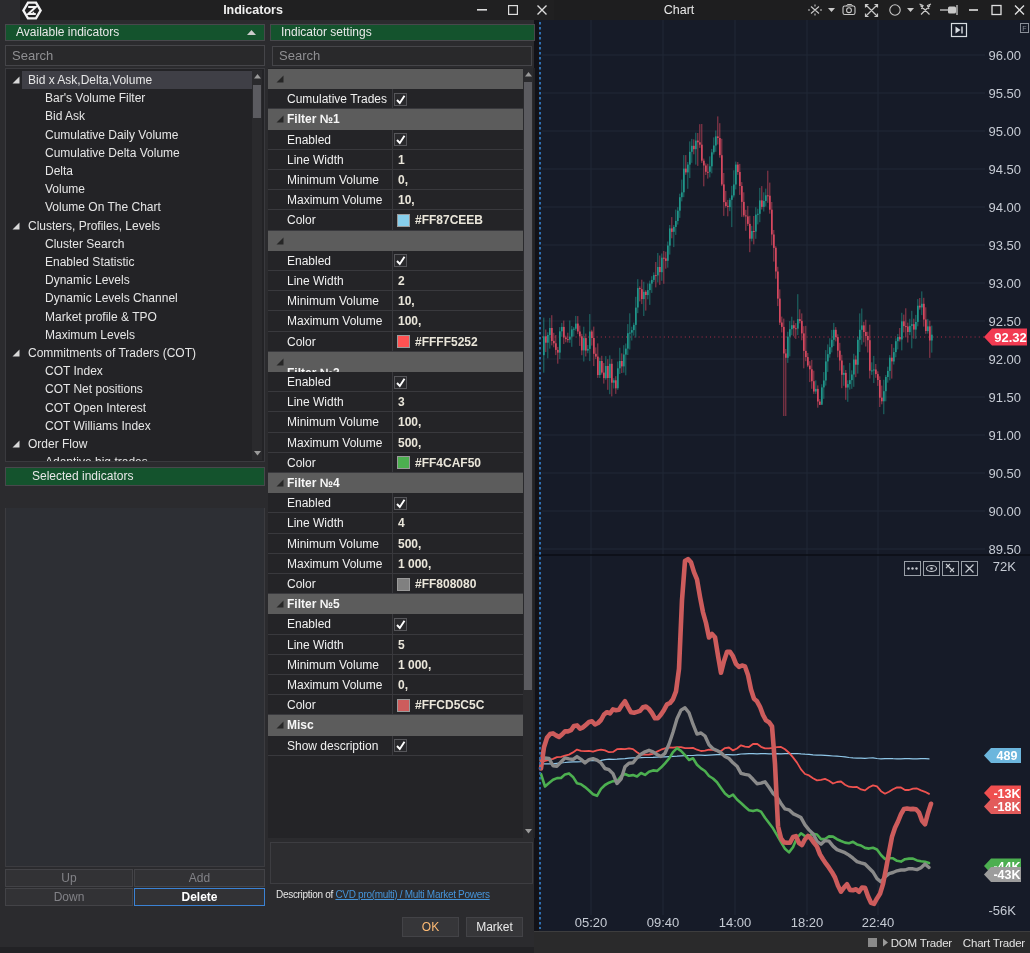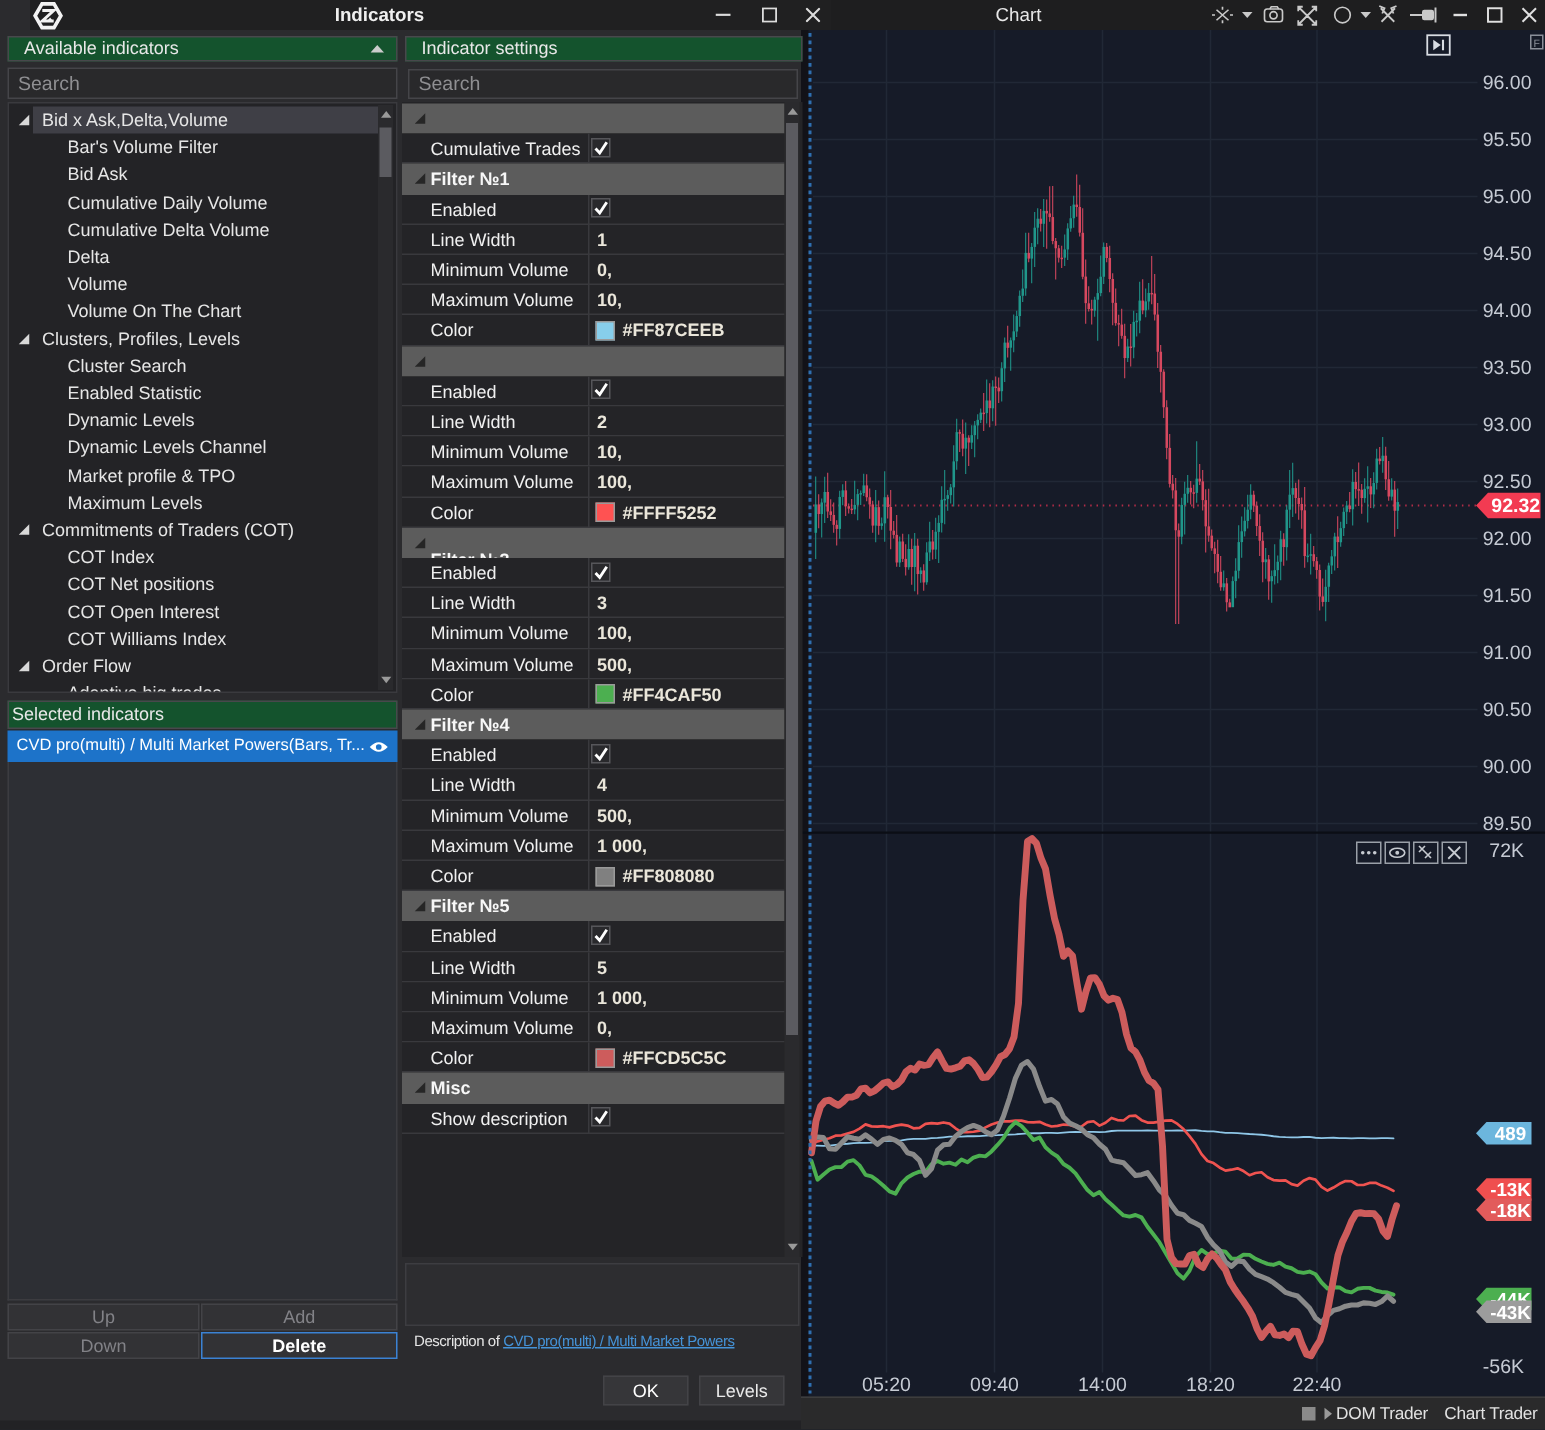--- a/index.html
+++ b/index.html
@@ -617,28 +617,22 @@
     </div>
   <div class="abs sbar" style="left:252px;top:70px;width:10px;height:390px"></div>
   <svg class="abs" style="left:254px;top:74px" width="7" height="5">
       <polygon points="0,4.5 7,4.5 3.5,0" fill="#9a9a9a"></polygon>
     </svg>
   <div class="abs sthumb" style="left:253px;top:85px;width:8px;height:33px"></div>
   <svg class="abs" style="left:254px;top:451px" width="7" height="5">
       <polygon points="0,0 7,0 3.5,4.5" fill="#9a9a9a"></polygon>
     </svg>
 
-  <div class="abs panelhead" id="selhead" style="line-height:17px;padding-left:2px">Selected indicators</div>
+  <div class="abs panelhead" id="selhead" style="line-height:17px;padding-left:26px">Selected indicators</div>
   <div class="abs" id="sellist"></div>
-  <div class="abs" id="bluerow">CVD pro(multi) / Multi Market Powers(Bars, Tr...
-    <svg class="abs" style="right:6px;top:7px" width="13" height="8" viewBox="0 0 13 8">
-        <path d="M0.5 4 Q6.5 -2.4 12.5 4 Q6.5 10.4 0.5 4 Z" fill="#fff"></path>
-        <circle cx="6.5" cy="4" r="1.9" fill="#1d73c9"></circle>
-      </svg>
-  </div>
 
   <div class="abs btn" style="left:5px;top:869px;width:128px;height:18px">Up</div>
   <div class="abs btn" style="left:134px;top:869px;width:131px;height:18px">Add</div>
   <div class="abs btn" style="left:5px;top:888px;width:128px;height:18px">Down</div>
   <div class="abs btn" style="left:134px;top:888px;width:131px;height:18px;border:1px solid #3b82d4;color:#fff;font-weight:bold">Delete</div>
 
   <div class="abs panelhead" style="left:270px;top:24px;width:265px;height:17px;line-height:15px;padding-left:10px">Indicator settings</div>
   <div class="abs search" style="left:272px;top:46px;width:260px;height:20px;line-height:18px">Search</div>
   <div class="abs" id="setpanel"></div>
   <div class="abs ghead" style="top:69.0px"></div>
@@ -807,14 +801,14 @@
     </svg>
   <div class="abs sthumb" style="left:524px;top:82px;width:8px;height:608px"></div>
   <svg class="abs" style="left:525px;top:829px" width="7" height="5">
       <polygon points="0,0 7,0 3.5,4.5" fill="#9a9a9a"></polygon>
     </svg>
 
   <div class="abs" style="left:270px;top:842px;width:263px;height:42px;background:#2d2d30;border:1px solid #3d3d41"></div>
   <div class="abs" style="left:276px;top:889px;width:257px;height:15px;overflow:hidden;white-space:nowrap;font-size:10px;letter-spacing:-0.3px;color:#e6e6e6">Description of <span style="color:#4593d8;text-decoration:underline">CVD pro(multi) / Multi Market Powers</span></div>
 
   <div class="abs" style="left:0;top:947px;width:534px;height:6px;background:#222225"></div>
-  <div class="abs btn" style="left:402px;top:917px;width:57px;height:20px;line-height:18px;background:#363639;color:#ffffff">OK</div>
-  <div class="abs btn" style="left:466px;top:917px;width:57px;height:20px;line-height:18px;background:#363639;color:#eaeaea">Levels</div>
+  <div class="abs btn" style="left:402px;top:917px;width:57px;height:20px;line-height:18px;background:#363639;color:#fdba74">OK</div>
+  <div class="abs btn" style="left:466px;top:917px;width:57px;height:20px;line-height:18px;background:#363639;color:#eaeaea">Market</div>
 </div>
 </body></html>

